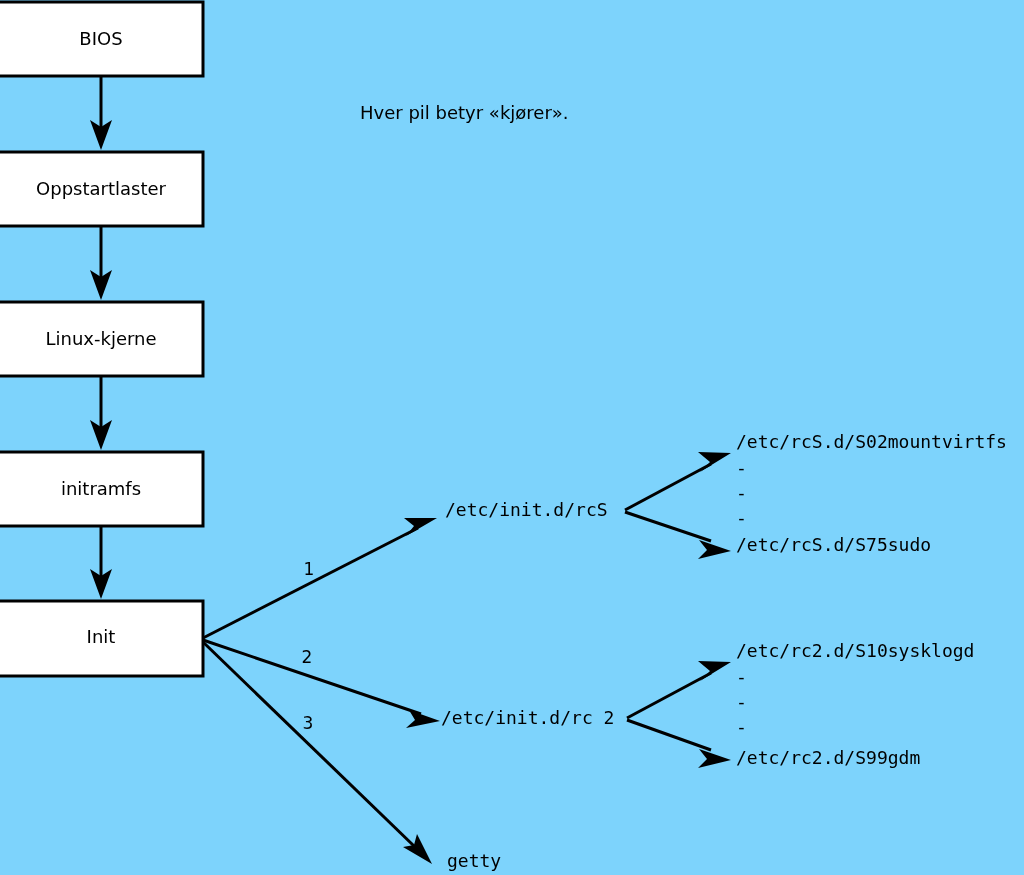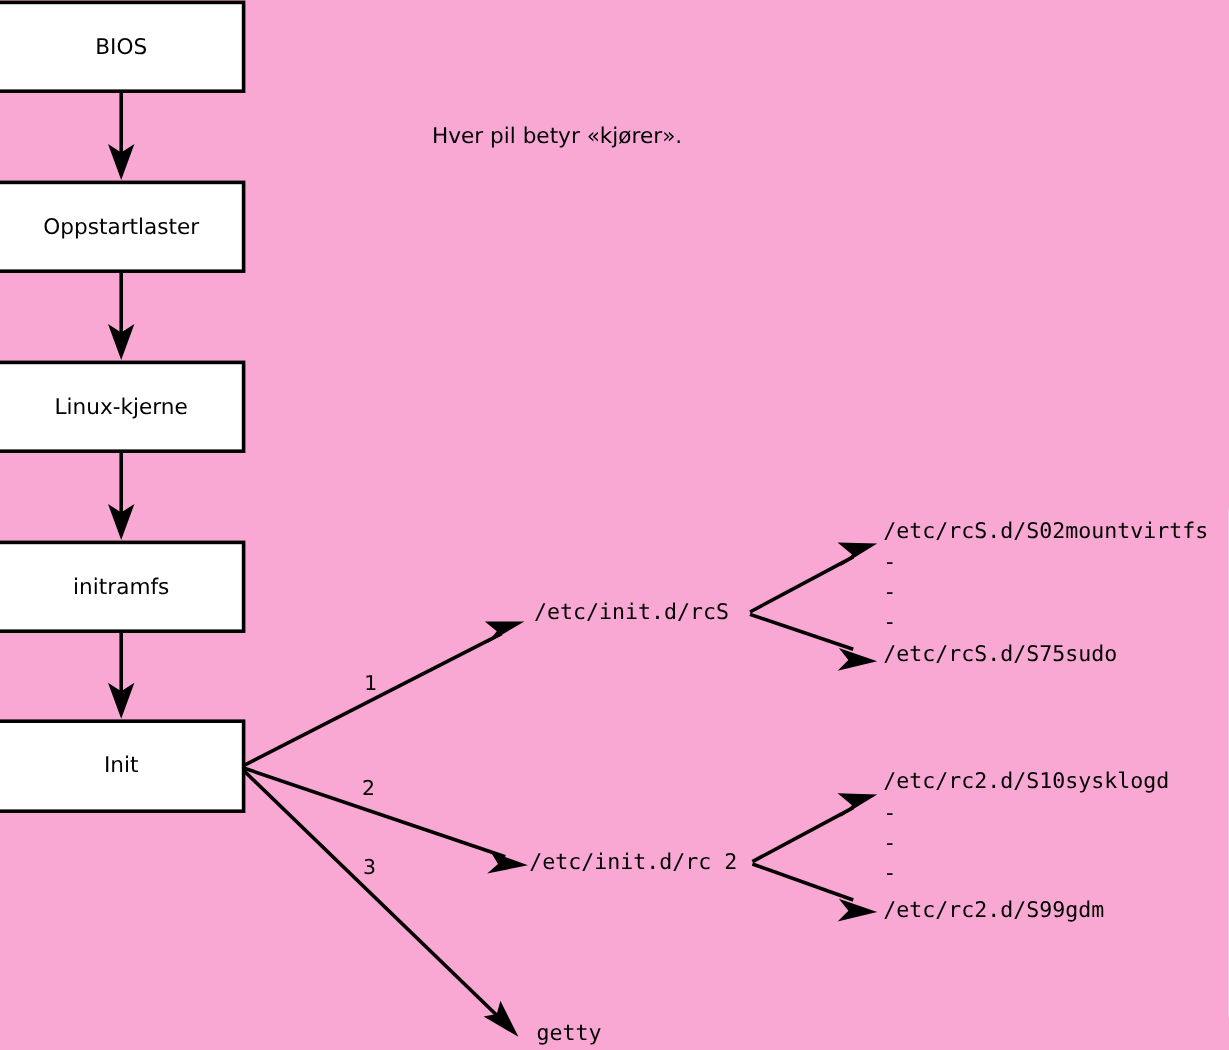--- a/index.html
+++ b/index.html
@@ -10,21 +10,21 @@
   body {
     width: 1024px;
     height: 875px;
     font-family: "DejaVu Sans", sans-serif;
     overflow: hidden;
   }
   #diagram-root {
     position: relative;
     width: 1024px;
     height: 875px;
-    background: #f9a8d4;
+    background: #7dd3fc;
   }
   svg.layer {
     position: absolute;
     top: 0;
     left: 0;
     width: 1024px;
     height: 875px;
     overflow: visible;
   }
   .box-label {

